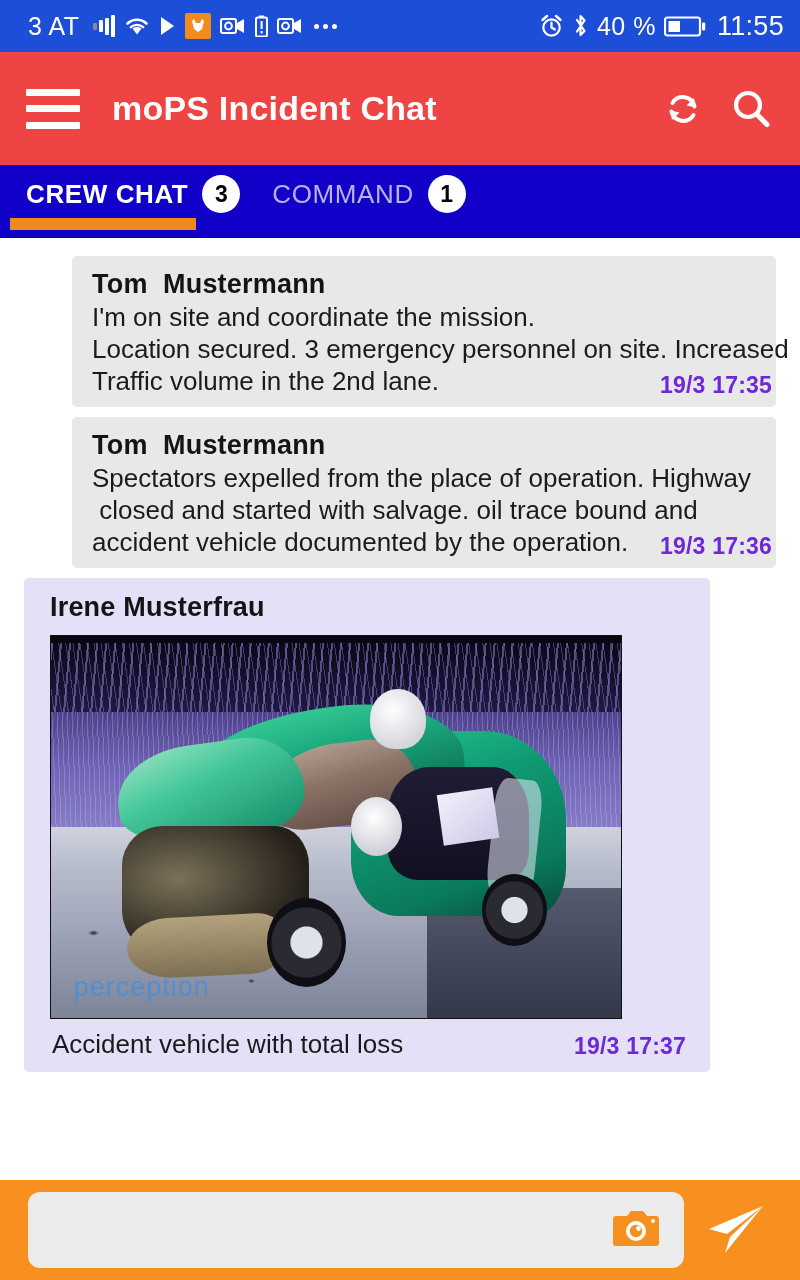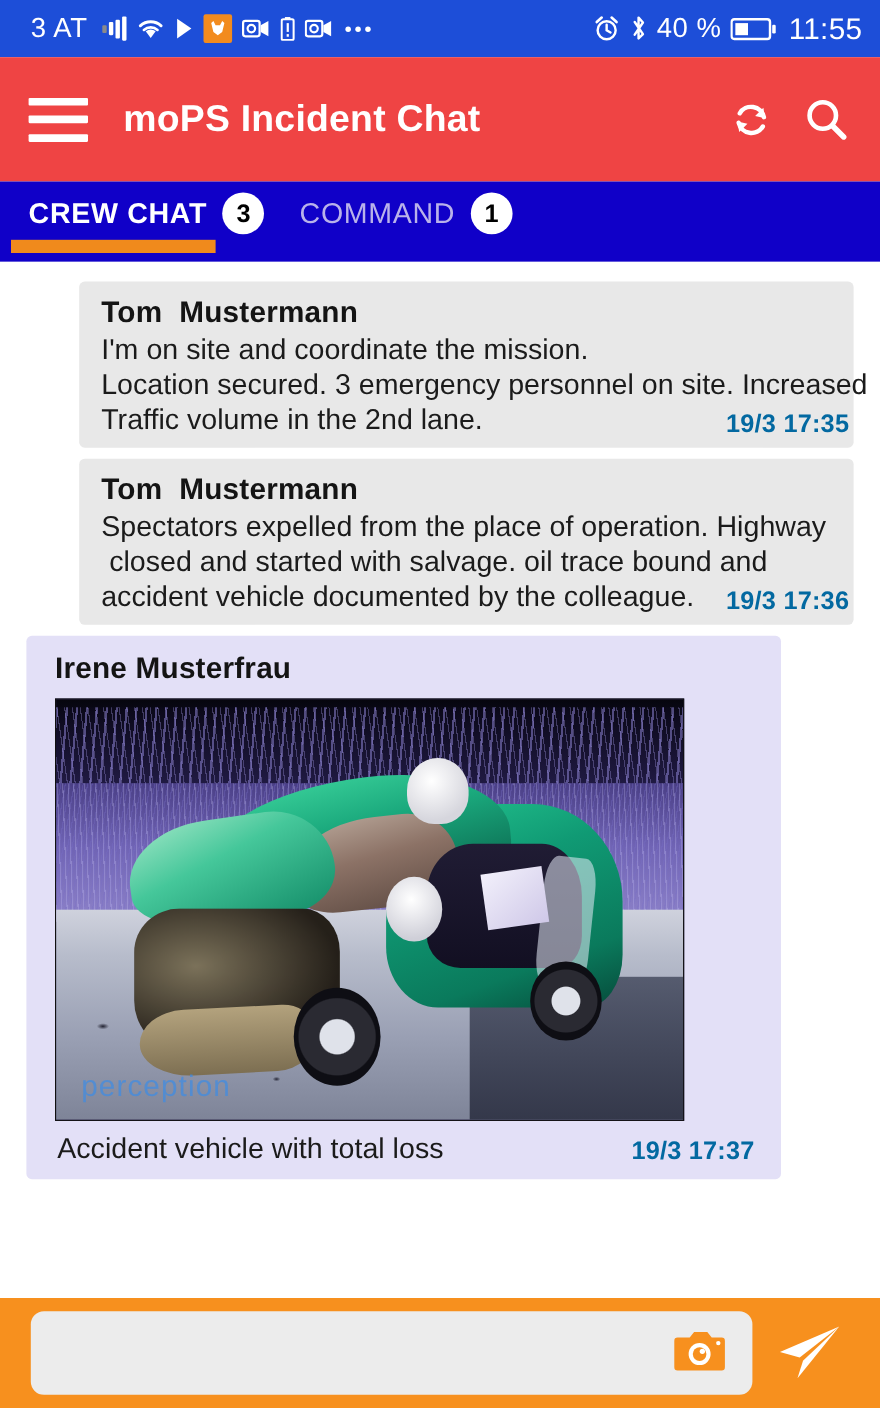--- a/index.html
+++ b/index.html
@@ -234,21 +234,21 @@
   }
 
   .meta-row {
     display: flex;
     justify-content: flex-end;
     align-items: flex-end;
   }
   .timestamp {
     font-size: 23px;
     font-weight: bold;
-    color: #0369a1;
+    color: #6d28d9;
     letter-spacing: 0.2px;
   }
   .bubble-text .meta-row { margin-top: -26px; }
 
   .caption-row {
     display: flex;
     align-items: flex-end;
     justify-content: space-between;
     margin-top: 10px;
     padding: 0 2px;
@@ -587,21 +587,21 @@
       <div class="msg-line">Traffic volume in the 2nd lane.</div>
       <div class="meta-row">
         <span class="timestamp">19/3 17:35</span>
       </div>
     </div>
 
     <div class="bubble bubble-text">
       <div class="sender">Tom  Mustermann</div>
       <div class="msg-line">Spectators expelled from the place of operation. Highway</div>
       <div class="msg-line"> closed and started with salvage. oil trace bound and</div>
-      <div class="msg-line">accident vehicle documented by the colleague.</div>
+      <div class="msg-line">accident vehicle documented by the operation.</div>
       <div class="meta-row">
         <span class="timestamp">19/3 17:36</span>
       </div>
     </div>
 
     <div class="bubble bubble-media">
       <div class="sender">Irene Musterfrau</div>
 
       <div class="photo">
         <div class="ph-sky"></div>

